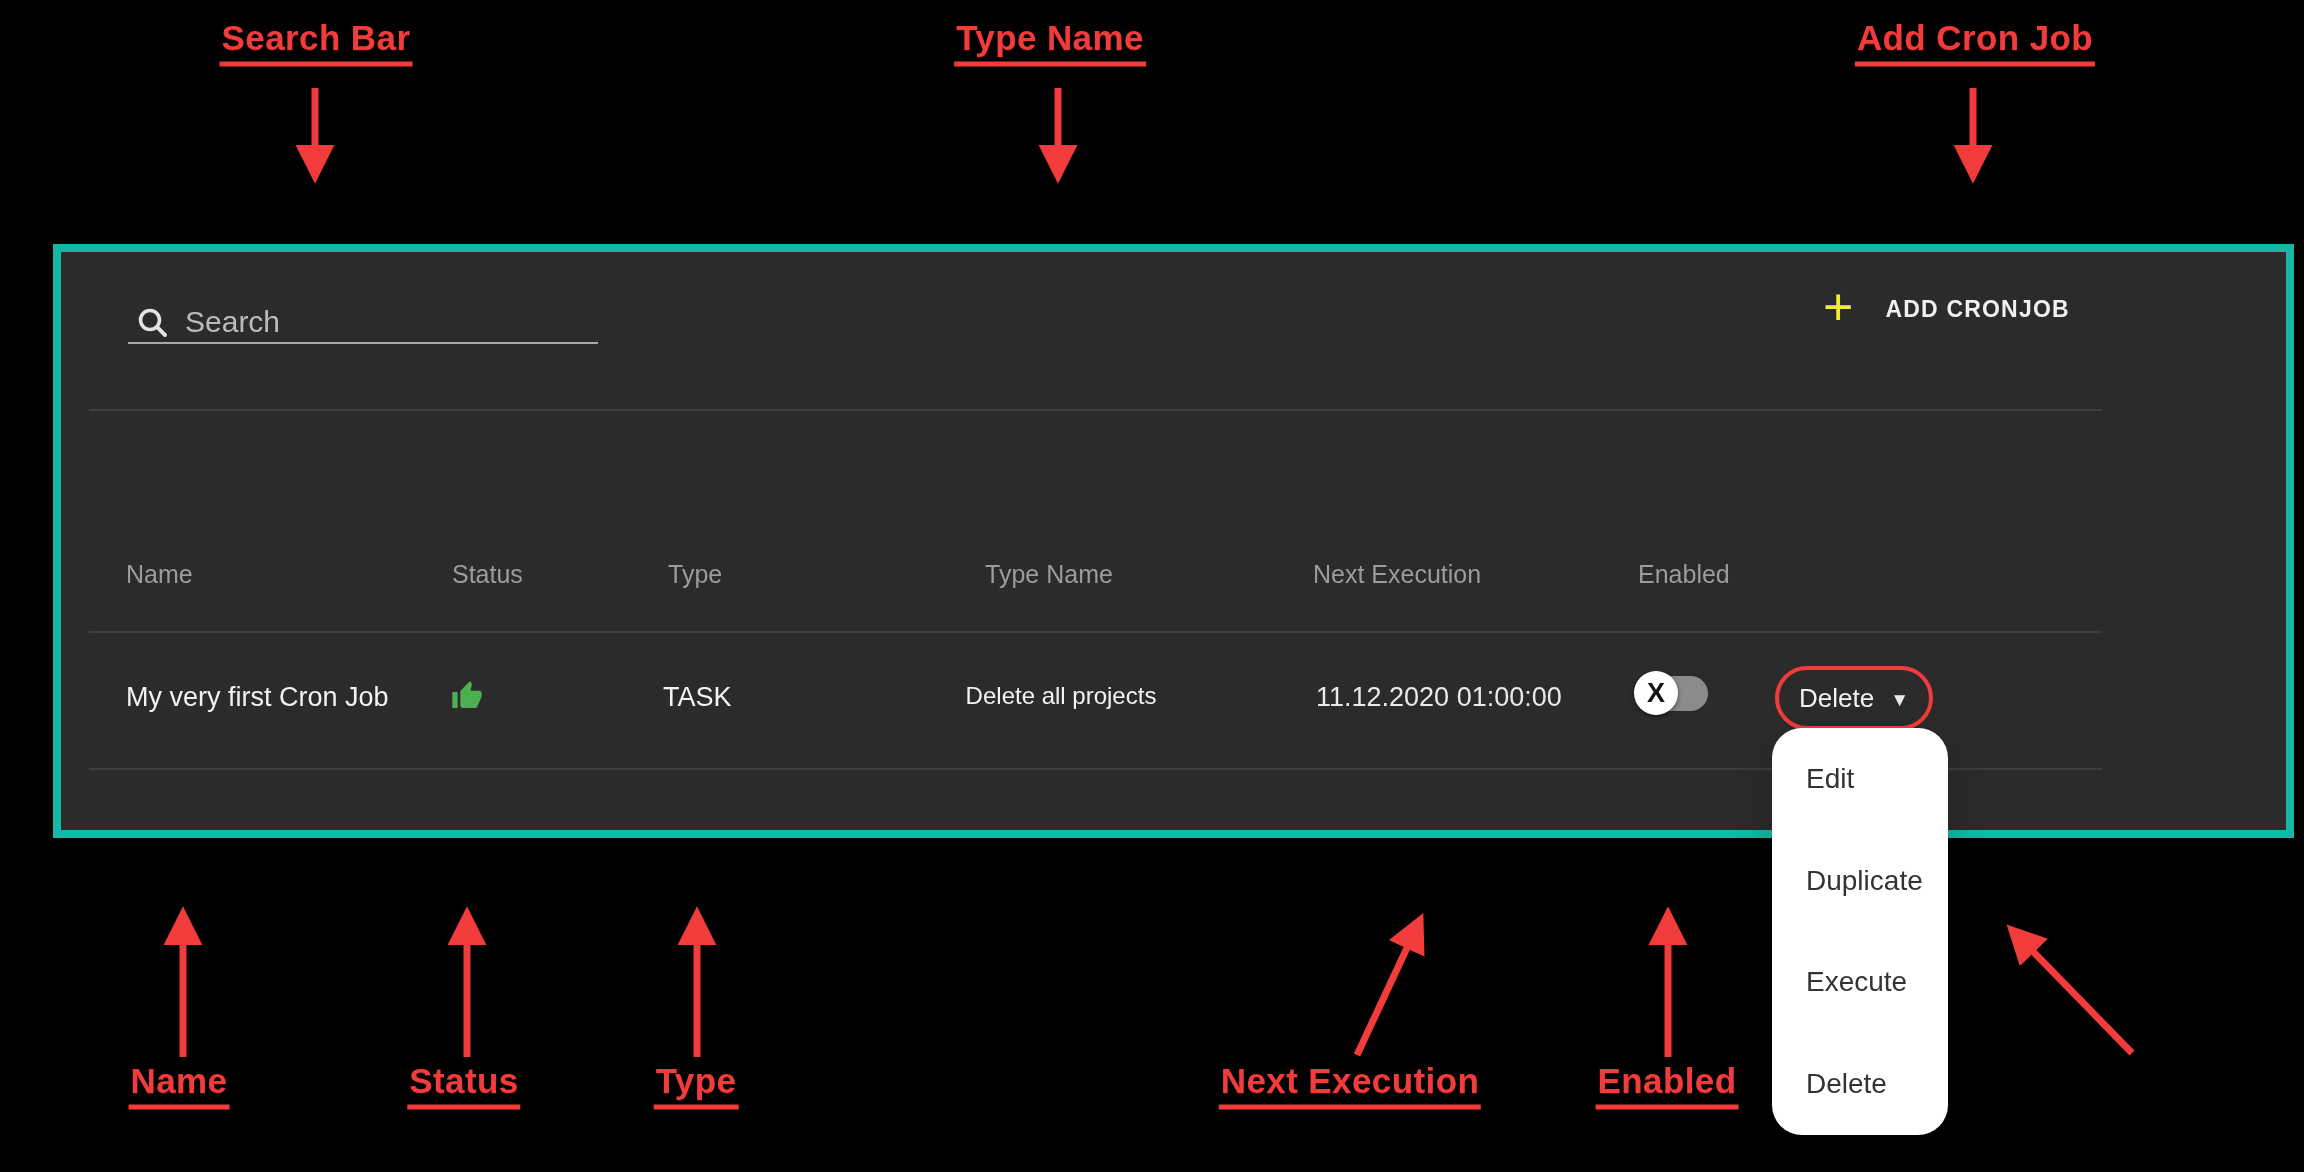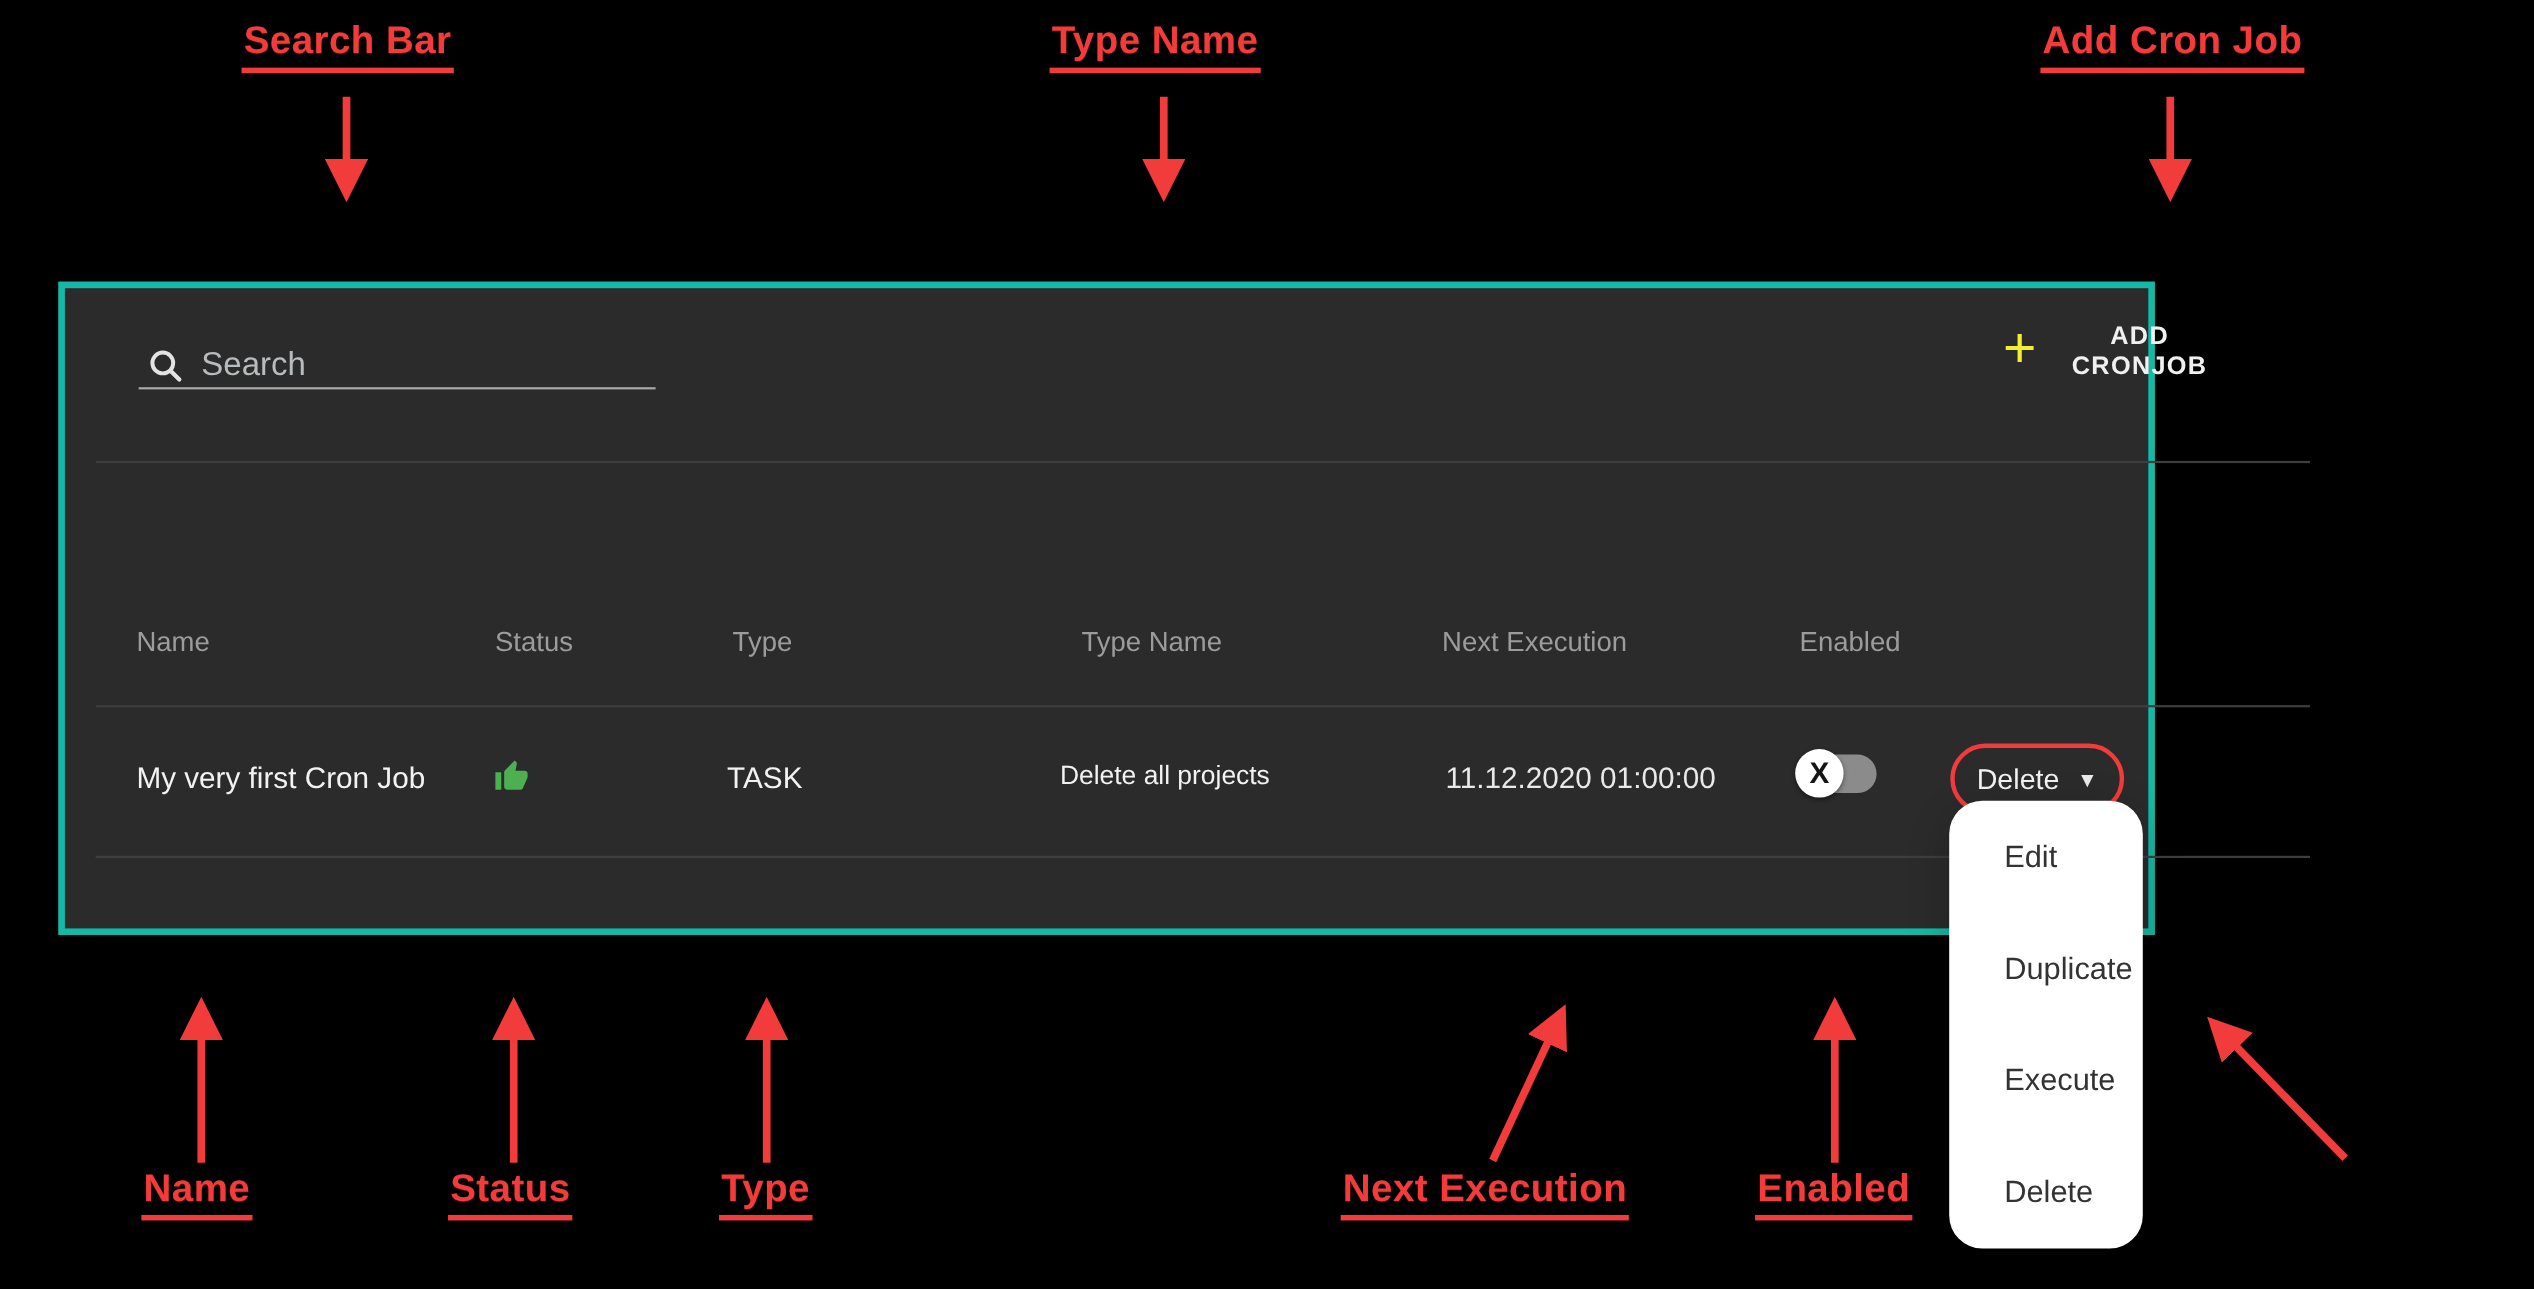--- a/index.html
+++ b/index.html
@@ -11,22 +11,22 @@
   .blob{position:absolute;border-radius:50%;background:rgba(0,0,0,0.05);filter:blur(14px);}
   
   .anno{
     position:absolute;transform:translate(-50%,-50%);
     color:#f23b3b;font-size:35px;font-weight:700;letter-spacing:.4px;
     border-bottom:5px solid #f23b3b;padding:0 2px 4px 2px;white-space:nowrap;
     text-shadow:0 1px 0 rgba(180,20,20,.35);
   }
   
   .panel{
-    position:absolute;left:53px;top:256px;width:1906px;height:594px;
-    background:#2b2b2b;border:6px solid #14b8a6;box-sizing:border-box;
+    position:absolute;left:53px;top:244px;width:2241px;height:594px;
+    background:#2b2b2b;border:8px solid #14b8a6;box-sizing:border-box;
     box-shadow:0 22px 45px rgba(0,0,0,0.10);
   }
   .search-wrap{position:absolute;left:67px;top:30px;width:470px;height:60px;border-bottom:2px solid #a9a9a9;}
   .search-icon{position:absolute;left:7px;top:22px;width:36px;height:38px;}
   .search-input{
     position:absolute;left:55px;top:18px;width:400px;height:42px;
     background:transparent;border:none;outline:none;color:#eeeeee;
     font-family:"Liberation Sans", sans-serif;font-size:30px;
   }
   .search-input::placeholder{color:#b9bcbe;opacity:1;}
@@ -55,21 +55,21 @@
     position:absolute;left:1714px;top:414px;width:158px;height:64px;border:4px solid #f23b3b;border-radius:40px;
     box-sizing:border-box;display:flex;align-items:center;justify-content:center;gap:16px;background:transparent;cursor:pointer;
   }
   .action-label{color:#f2f2f2;font-size:26px;}
   .action-caret{color:#e9e9e9;font-size:19px;line-height:1;margin-top:3px;}
   
   .menu{
     position:absolute;left:1772px;top:728px;width:176px;height:407px;background:#ffffff;border-radius:30px;
     box-shadow:0 12px 38px rgba(0,0,0,0.22);display:flex;flex-direction:column;z-index:5;
   }
-  .menu-item{flex:1;display:flex;align-items:center;padding-left:50px;color:#333333;font-size:28px;cursor:pointer;}
+  .menu-item{flex:1;display:flex;align-items:center;padding-left:34px;color:#333333;font-size:28px;cursor:pointer;}
   
   .arrows{position:absolute;left:0;top:0;width:2304px;height:1172px;pointer-events:none;}
 </style>
 </head>
 <body>
 <div class="stage">
 
   <div class="blob" style="left:60px;top:68px;width:520px;height:72px;"></div>
   <div class="blob" style="left:795px;top:68px;width:520px;height:72px;"></div>
   <div class="blob" style="left:1750px;top:66px;width:450px;height:64px;"></div>

